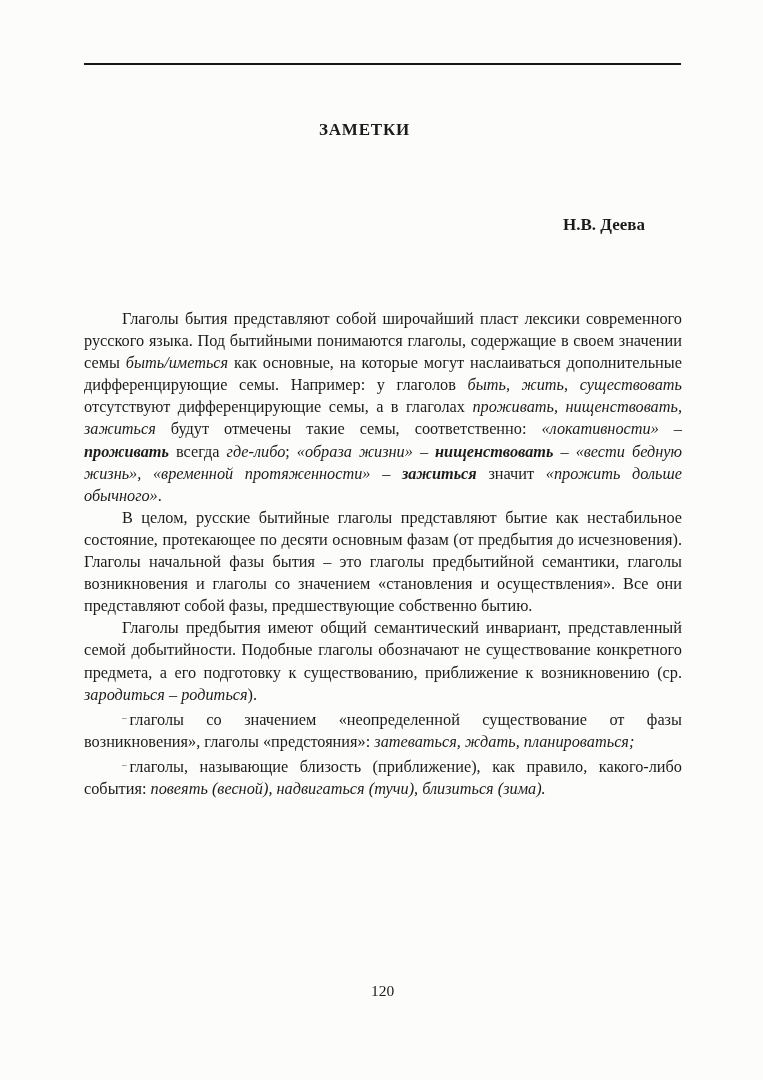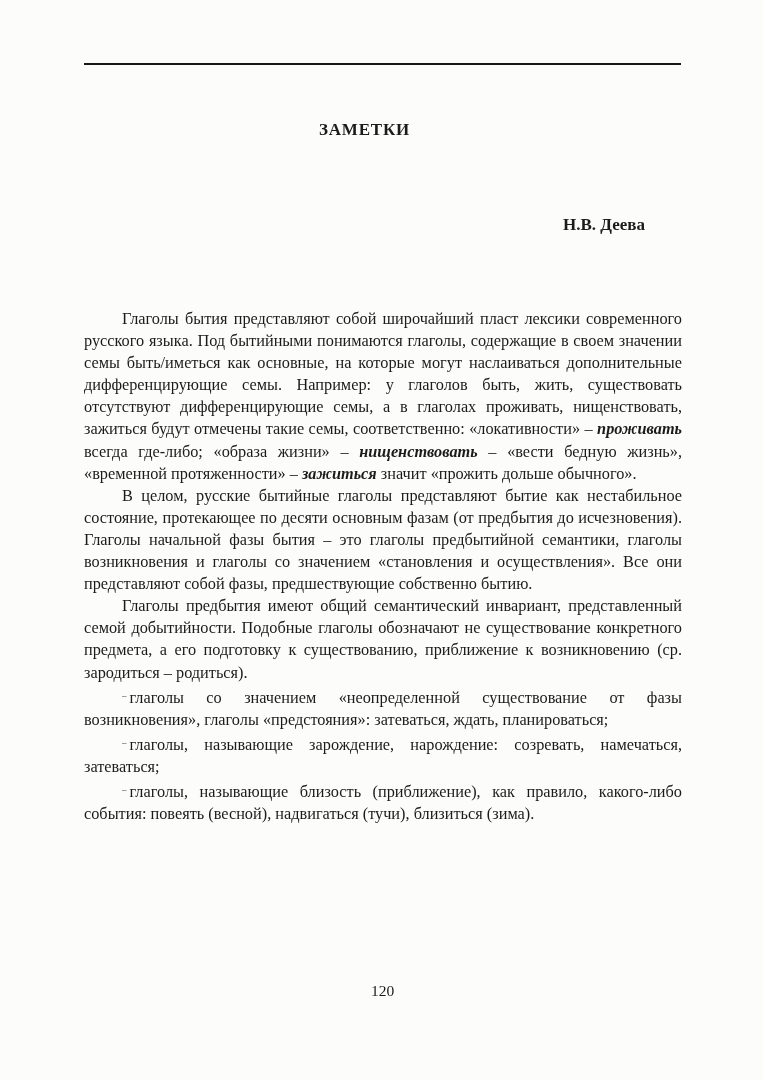--- a/index.html
+++ b/index.html
@@ -43,21 +43,21 @@
     letter-spacing: 0.2px;
   }
   .body-text {
     position: absolute;
     left: 84px; width: 598px; top: 308px;
     font-size: 16.3px;
     line-height: 22.1px;
     text-align: justify;
   }
   .para { text-indent: 38px; }
-  .seg-i { }
+  .seg-i { font-style: italic; }
   .seg-bi { font-style: italic; font-weight: bold; }
   .marker {
     font-size: 9px;
     vertical-align: 5px;
     margin-right: 3px;
     display: inline-block;
     text-indent: 0;
   }
   .page-number {
     position: absolute;
@@ -84,21 +84,20 @@
 
     <p class="para"><span><span>Глаголы бытия представляют собой широчайший пласт лексики современного русского языка. Под бытийными понимаются глаголы, содержащие в своем значении семы </span><span class="seg-i">быть/иметься</span><span> как основные, на которые могут наслаиваться дополнительные дифференцирующие семы. Например: у глаголов </span><span class="seg-i">быть, жить, существовать</span><span> отсутствуют дифференцирующие семы, а в глаголах </span><span class="seg-i">проживать, нищенствовать, зажиться</span><span> будут отмечены такие семы, соответственно: </span><span class="seg-i">«локативности»</span><span> – </span><span class="seg-bi">проживать</span><span> всегда </span><span class="seg-i">где-либо</span><span>; </span><span class="seg-i">«образа жизни»</span><span> – </span><span class="seg-bi">нищенствовать</span><span> – </span><span class="seg-i">«вести бедную жизнь», «временной протяженности»</span><span> – </span><span class="seg-bi">зажиться</span><span> значит </span><span class="seg-i">«прожить дольше обычного»</span><span>.</span></span></p>
 
     <p class="para"><span><span>В целом, русские бытийные глаголы представляют бытие как нестабильное состояние, протекающее по десяти основным фазам (от предбытия до исчезновения). Глаголы начальной фазы бытия – это глаголы предбытийной семантики, глаголы возникновения и глаголы со значением «становления и осуществления». Все они представляют собой фазы, предшествующие собственно бытию.</span></span></p>
 
     <p class="para"><span><span>Глаголы предбытия имеют общий семантический инвариант, представленный семой добытийности. Подобные глаголы обозначают не существование конкретного предмета, а его подготовку к существованию, приближение к возникновению (ср. </span><span class="seg-i">зародиться – родиться</span><span>).</span></span></p>
 
 
     <p class="para"><span class="marker">–</span><span><span>глаголы со значением «неопределенной существование от фазы возникновения», глаголы «предстояния»: </span><span class="seg-i">затеваться, ждать, планироваться;</span></span></p>
 
-    <p class="para"><span class="marker">–</span><span><span>глаголы, называющие зарождение, нарождение: </span><span class="seg-i">созревать, намечаться, затеваться;</span></span></p>
 
     <p class="para"><span class="marker">–</span><span><span>глаголы, называющие близость (приближение), как правило, какого-либо события: </span><span class="seg-i">повеять (весной), надвигаться (тучи), близиться (зима).</span></span></p>
 
   </div>
 
   <div class="page-number">120</div>
 
 </div>
 
 </body></html>

